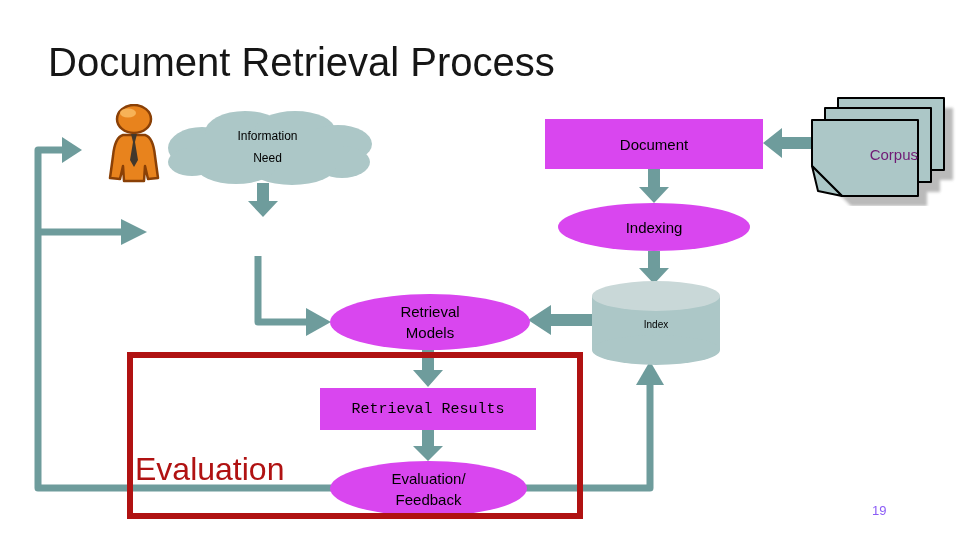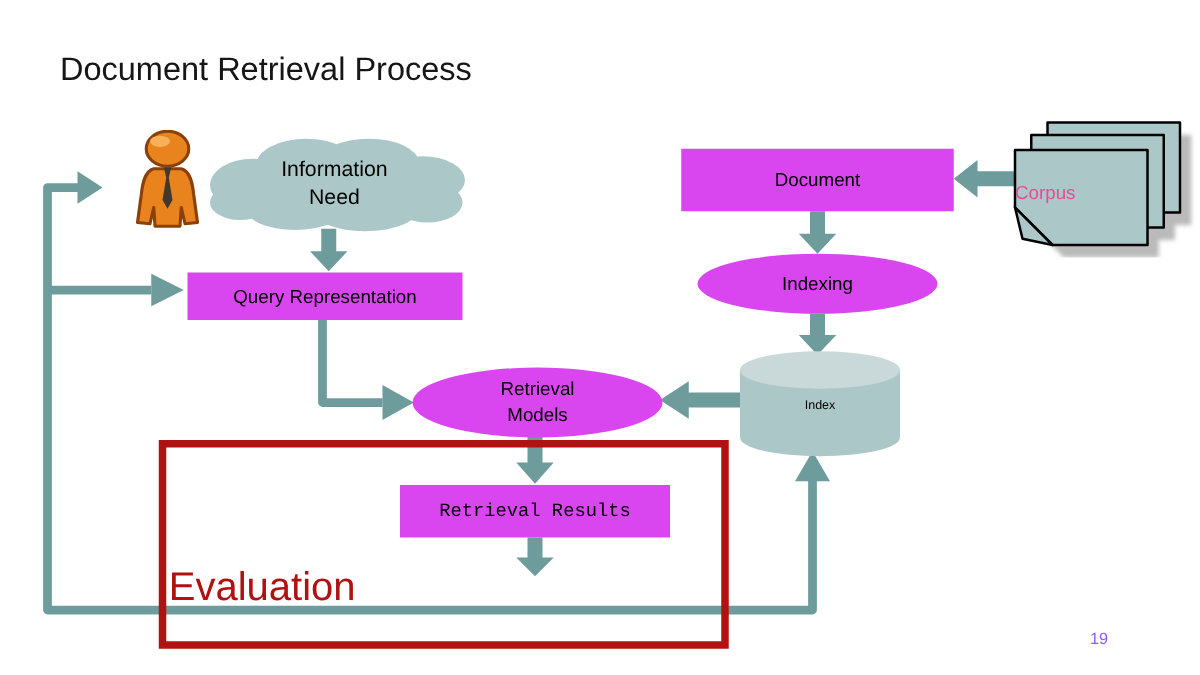--- a/index.html
+++ b/index.html
@@ -2,21 +2,21 @@
 <html><head>
 <meta charset="utf-8">
 <style>
   html,body{margin:0;padding:0;background:#fff;}
   #slide{
     position:relative;width:960px;height:540px;background:#ffffff;overflow:hidden;
     font-family:"Liberation Sans","DejaVu Sans",sans-serif;
   }
   .abs{position:absolute;}
   #title{
-    left:48px;top:40px;font-size:26px;color:#161616;letter-spacing:0px;
+    left:48px;top:40px;font-size:40px;color:#161616;letter-spacing:0px;
     font-family:"Liberation Sans","DejaVu Sans",sans-serif;
   }
   .node{
     background:#d946ef;color:#000;display:flex;flex-direction:column;
     align-items:center;justify-content:center;font-size:15px;line-height:21px;
     text-align:center;z-index:2;
   }
   .ellipse{border-radius:50%;align-items:center;}
   svg{display:block;}
   #connectors{left:0;top:0;z-index:1;}
@@ -27,25 +27,25 @@
   }
   #evaluation-label{
     left:135px;top:451px;font-size:32px;color:#B01212;z-index:4;
   }
   #page-number{
     left:872px;top:503px;font-size:13px;color:#8b5cf6;
   }
   #cloud-label{
     left:160px;top:108px;width:215px;height:78px;z-index:2;
     display:flex;flex-direction:column;align-items:center;justify-content:center;
-    font-size:17px;line-height:22px;color:#000;
+    font-size:12px;line-height:22px;color:#000;
   }
   #corpus-label{
     left:812px;top:122px;width:106px;height:64px;z-index:2;
-    display:flex;align-items:center;justify-content:flex-start;font-size:15px;color:#ec4899;
+    display:flex;align-items:center;justify-content:flex-end;font-size:15px;color:#701a75;
   }
   #index-label{
     left:592px;top:296px;width:128px;height:56px;z-index:2;
     display:flex;align-items:center;justify-content:center;font-size:10px;color:#000;text-align:center;
   }
 </style>
 </head>
 <body>
 
 <div id="slide">
@@ -128,23 +128,20 @@
       <rect x="40" y="2" width="106" height="72"></rect>
       <rect x="27" y="12" width="106" height="74"></rect>
       <path d="M14,24 H120 V100 H44 L14,70 Z"></path>
       <path d="M14,70 L44,100 L20,95 Z"></path>
     </g>
   </svg>
   <div id="corpus-label" class="abs">
     <span>Corpus</span>
   </div>
 
-  <div class="node abs" style="left:150px;top:218px;width:220px;height:38px;">
-    <span>Query Representation</span>
-  </div>
 
   <div class="node ellipse abs" style="left:558px;top:203px;width:192px;height:48px;">
     <span>Indexing</span>
   </div>
 
   <div class="node ellipse abs" style="left:330px;top:294px;width:200px;height:56px;">
     <span>Retrieval</span>
     <span>Models</span>
   </div>
 
@@ -154,19 +151,23 @@
     <ellipse cx="64" cy="16" rx="64" ry="15" fill="#C9D8D8"></ellipse>
   </svg>
   <div id="index-label" class="abs">
     <span>Index</span>
   </div>
 
   <div class="node abs" style="left:320px;top:388px;width:216px;height:42px;font-family:Liberation Mono, monospace;">
     <span>Retrieval Results</span>
   </div>
 
+  <div class="node ellipse abs" style="left:330px;top:461px;width:197px;height:55px;z-index:3;">
+    <span>Evaluation/</span>
+    <span>Feedback</span>
+  </div>
 
   <div id="red-box" class="abs overlay-red"></div>
   <div id="evaluation-label" class="abs overlay-red">Evaluation</div>
 
   <div id="page-number" class="abs">19</div>
 
 </div>
 
 </body></html>

